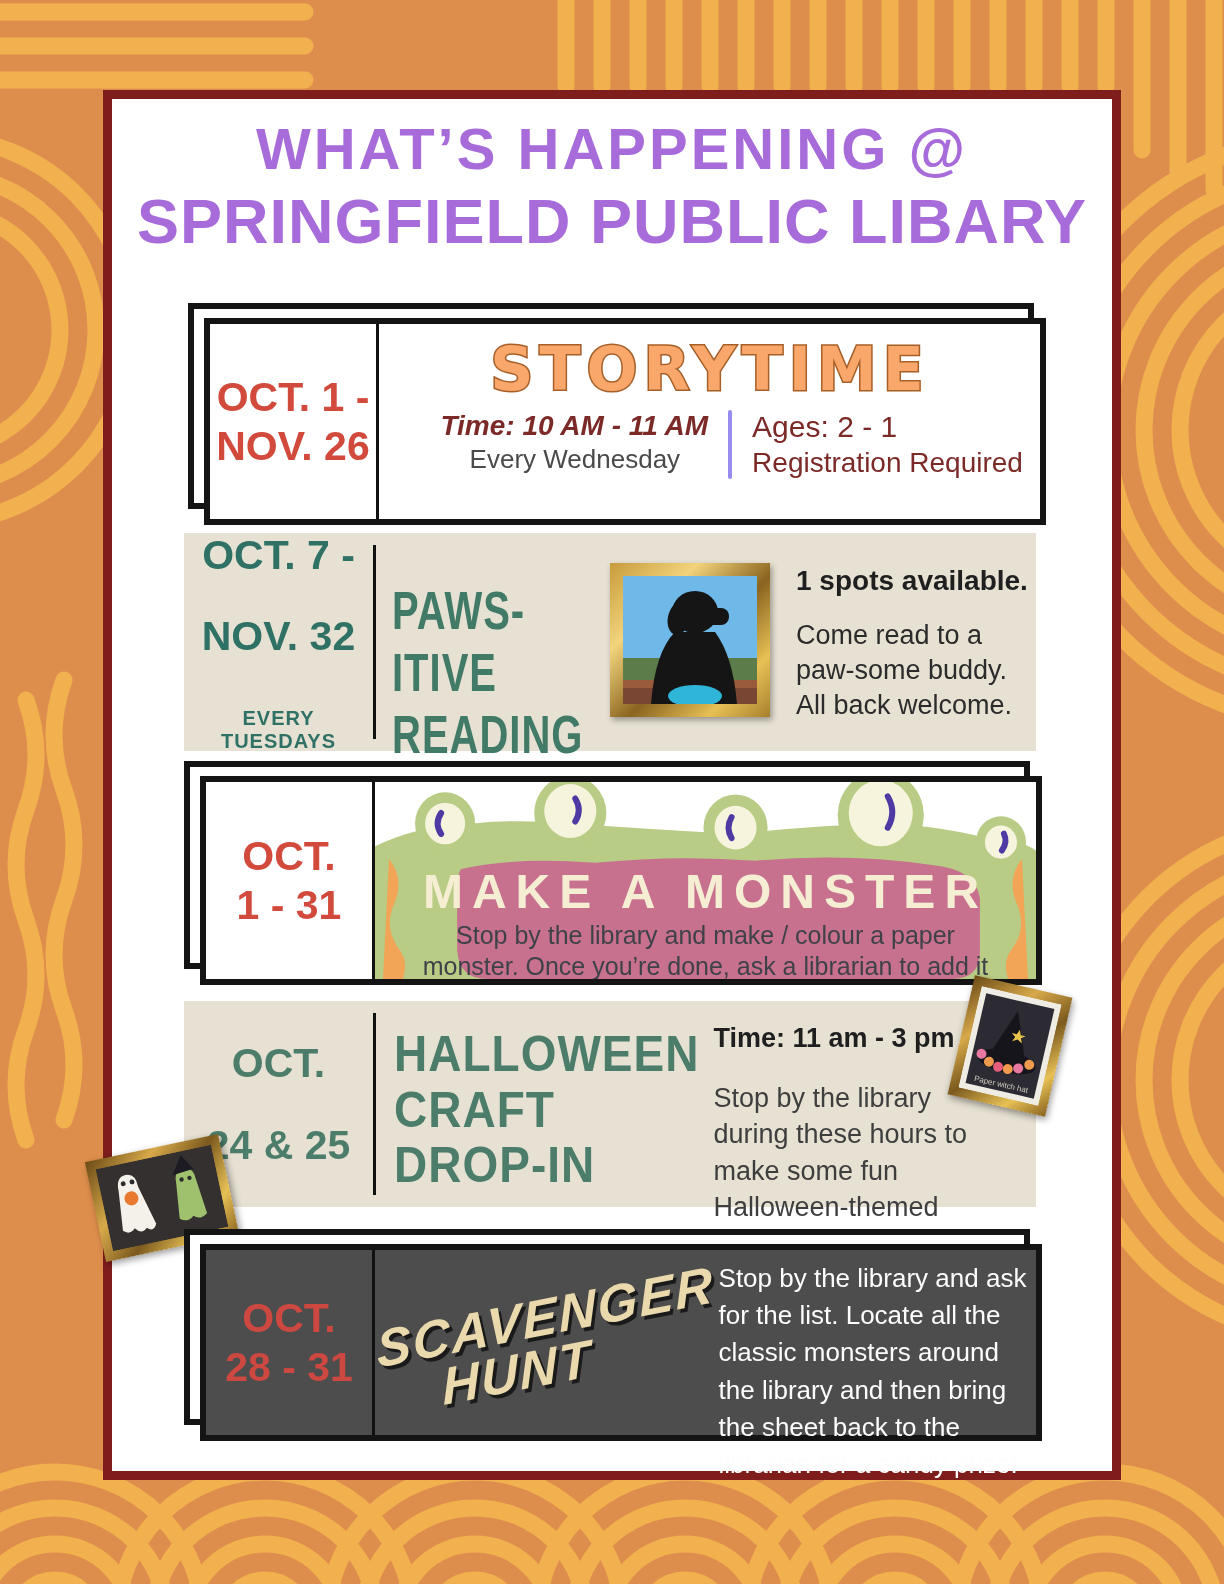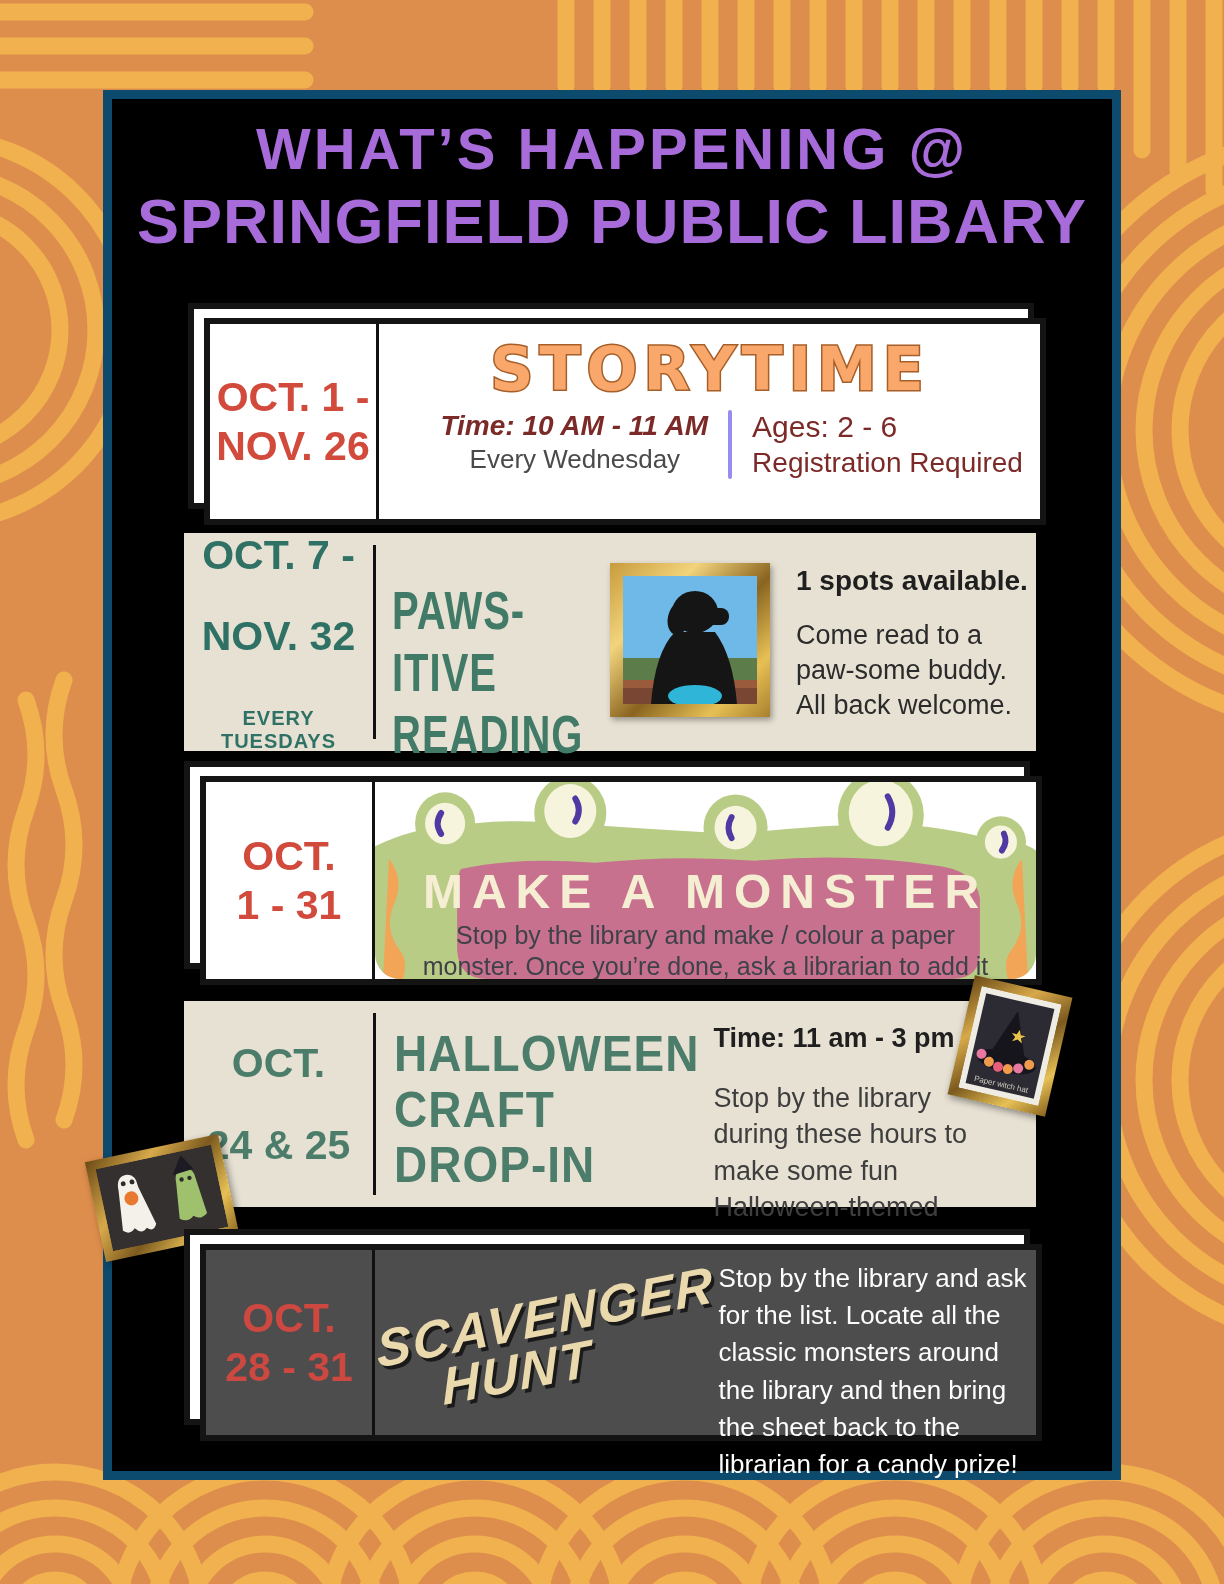--- a/index.html
+++ b/index.html
@@ -2,21 +2,21 @@
 <html><head>
 <meta charset="utf-8">
 <style>
   html,body{margin:0;padding:0;}
   body{font-family:"Liberation Sans", sans-serif;}
   .stage{position:relative;width:1224px;height:1584px;overflow:hidden;background:#de8e4c;}
   .bg-pattern{position:absolute;left:0;top:0;}
 
   
   .card{position:absolute;left:103px;top:90px;width:1000px;height:1372px;
-        background:#000000;border:9px solid #0c4a6e;}
+        background:#ffffff;border:9px solid #7f1d1d;}
 
   
   .hdr-title1{position:absolute;left:0;top:16px;width:100%;text-align:center;
         font-size:58px;font-weight:bold;letter-spacing:3px;color:#a76cda;}
   .hdr-title2{position:absolute;left:0;top:86px;width:100%;text-align:center;
         font-size:63px;font-weight:bold;letter-spacing:1px;color:#a76cda;}
   .hdr-contact{position:absolute;left:0;top:162px;width:100%;text-align:center;
         font-size:27px;color:#b37ce0;}
 
   
@@ -55,21 +55,21 @@
   .dog-frame{flex:0 0 134px;height:128px;margin-top:30px;padding:13px;
         background:linear-gradient(135deg,#c89b3c,#f2d47c 28%,#8a6420 55%,#e7c055 80%,#a8802e);
         box-shadow:2px 3px 6px rgba(0,0,0,.35);}
   .dog-frame svg{display:block;}
   .paws-right{padding:30px 0 0 26px;width:236px;}
   .paws-bold{font-size:28px;font-weight:bold;color:#1f1f1f;line-height:1.25;}
   .paws-body{font-size:27px;color:#2b2b2b;line-height:1.3;margin-top:20px;}
 
   
   .box.monster{left:72px;top:662px;width:858px;height:224px;}
-  .monster-art{flex:1;position:relative;overflow:hidden;border-radius:25px;}
+  .monster-art{flex:1;position:relative;overflow:hidden;}
   .monster-art svg{position:absolute;left:0;top:0;width:100%;height:100%;}
   .monster-title{position:absolute;left:0;top:82px;width:100%;text-align:center;
         color:#f6eed3;font-size:48px;font-weight:bold;letter-spacing:9px;}
   .monster-body{position:absolute;left:50%;top:138px;transform:translateX(-50%);width:580px;text-align:center;
         color:#3e4248;font-size:25px;line-height:1.22;}
 
   
   .strip.craft{left:72px;top:902px;width:852px;height:206px;}
   .craft-title{flex:0 0 300px;padding:24px 0 0 18px;color:#4c7d6b;font-weight:bold;font-size:46px;
         line-height:1.12;letter-spacing:1px;transform:scaleY(1.08);transform-origin:top left;}
@@ -189,21 +189,21 @@
           <svg class="st-title-svg" width="560" height="80" viewBox="0 0 560 80">
             <text x="280" y="62" text-anchor="middle" font-family="DejaVu Sans, sans-serif" font-size="60" font-weight="bold" letter-spacing="6" fill="#f9a76a" stroke="#a65f28" stroke-width="3" paint-order="stroke">STORYTIME</text>
           </svg>
           <div class="st-details">
             <div class="st-left">
               <div class="st-time">Time: 10 AM - 11 AM</div>
               <div class="st-freq">Every Wednesday</div>
             </div>
             <div class="st-rule"></div>
             <div class="st-rightcol">
-              <div class="st-ages">Ages: 2 - 6</div>
+              <div class="st-ages">Ages: 2 - 1</div>
               <div class="st-reg">Registration Required</div>
             </div>
           </div>
         </div>
       </div>
     </div>
 
     <div class="strip paws">
       <div class="date-col">
         <div class="date-teal">OCT. 7 -</div>

